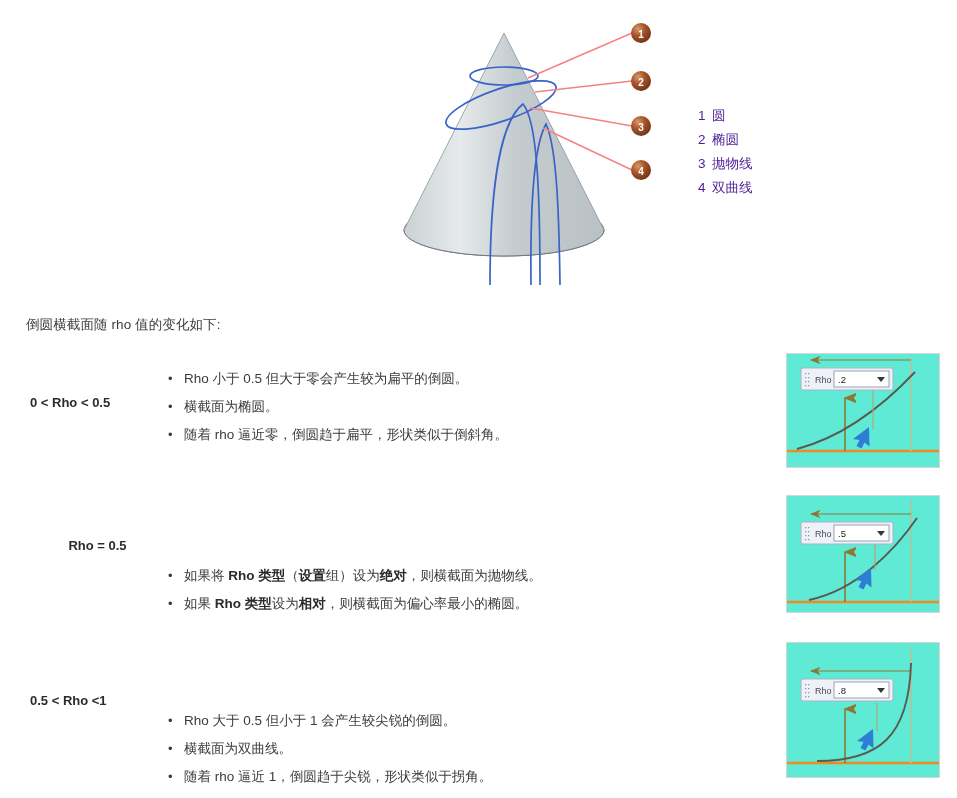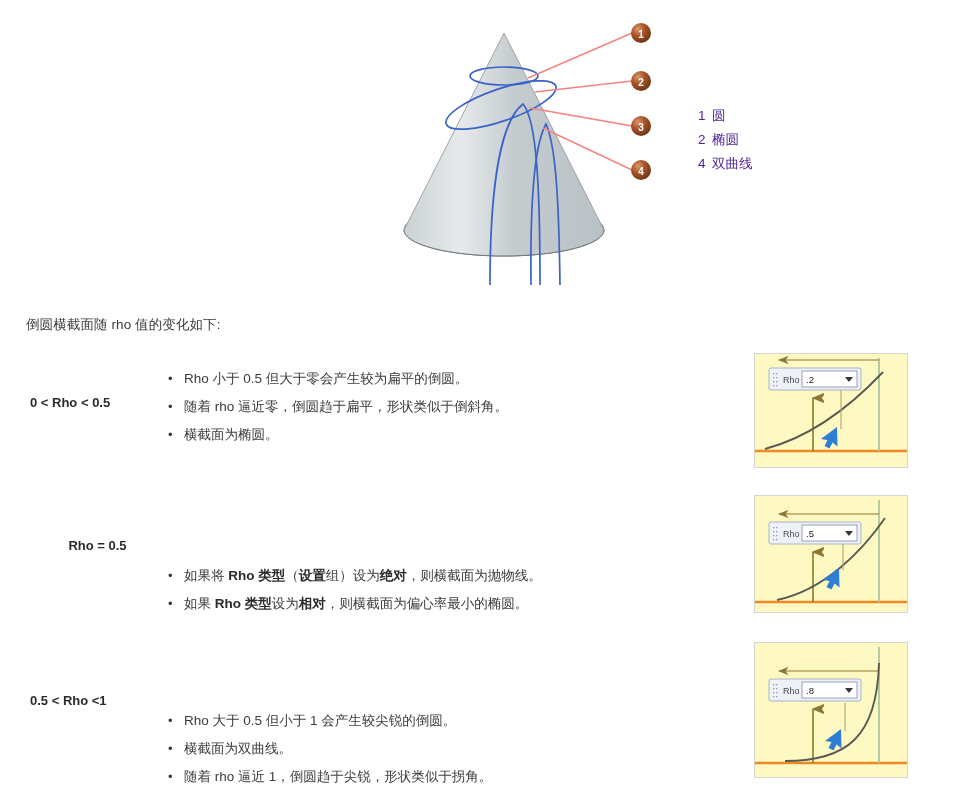--- a/index.html
+++ b/index.html
@@ -95,22 +95,22 @@
     position: absolute;
     left: 0; top: 0;
     font-size: 13px;
     color: #3b3b3b;
   }
   .bullets b { font-weight: bold; color: #2b2b2b; }
 
   
   .thumb {
     position: absolute;
-    left: 754px;
-    background: #fef9c3;
+    left: 786px;
+    background: #5eead4;
     border: 1px solid #d5d5d5;
     overflow: hidden;
   }
   .thumb svg { display: block; }
 
   
 </style>
 </head>
 <body>
 
@@ -174,35 +174,38 @@
   </svg>
 
   <div id="legend">
     <div class="legend-row">
       <span class="legend-num">1</span><span>圆</span>
     </div>
     <div class="legend-row">
       <span class="legend-num">2</span><span>椭圆</span>
     </div>
     <div class="legend-row">
+      <span class="legend-num">3</span><span>抛物线</span>
+    </div>
+    <div class="legend-row">
       <span class="legend-num">4</span><span>双曲线</span>
     </div>
   </div>
 </div>
 
 <div id="intro">倒圆横截面随 rho 值的变化如下:</div>
 
 <div id="rho-table">
 
   <div class="rho-row r0">
     <div class="rho-label" style="top:50px;">0 &lt; Rho &lt; 0.5</div>
     <ul class="bullets" style="top:20px;">
         <li><span>Rho 小于 0.5 但大于零会产生较为扁平的倒圆。</span></li>
+        <li><span>横截面为椭圆。</span></li>
         <li><span>随着 rho 逼近零，倒圆趋于扁平，形状类似于倒斜角。</span></li>
-        <li><span>横截面为椭圆。</span></li>
       </ul>
   </div>
 
   <div class="rho-row r1">
     <div class="rho-label" style="top:53px;text-align:center;">Rho = 0.5</div>
     <ul class="bullets" style="top:38px;margin-top:39px;">
         <li><span>如果将 </span><b>Rho 类型</b><span>（</span><b>设置</b><span>组）设为</span><b>绝对</b><span>，则横截面为抛物线。</span></li>
         <li><span>如果 </span><b>Rho 类型</b><span>设为</span><b>相对</b><span>，则横截面为偏心率最小的椭圆。</span></li>
       </ul>
   </div>

